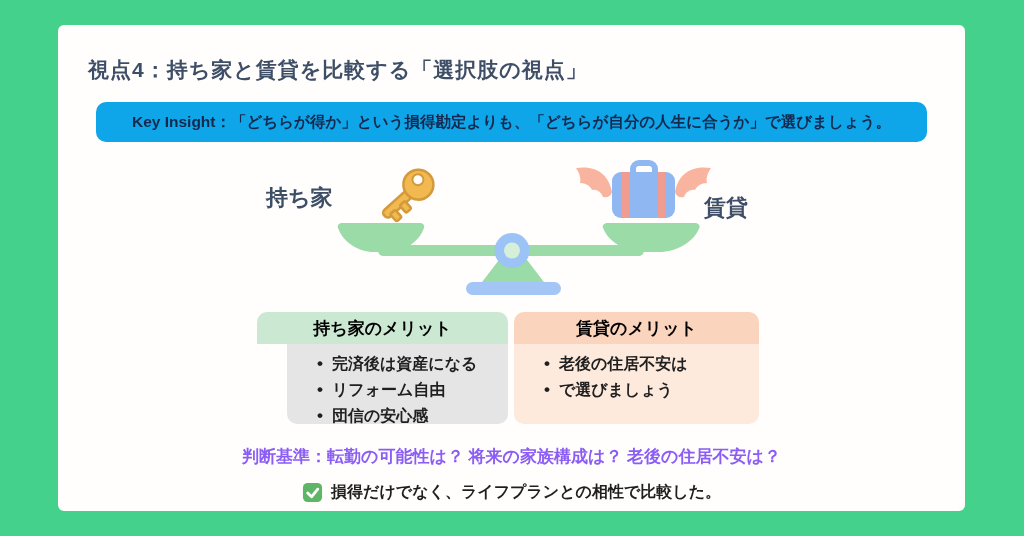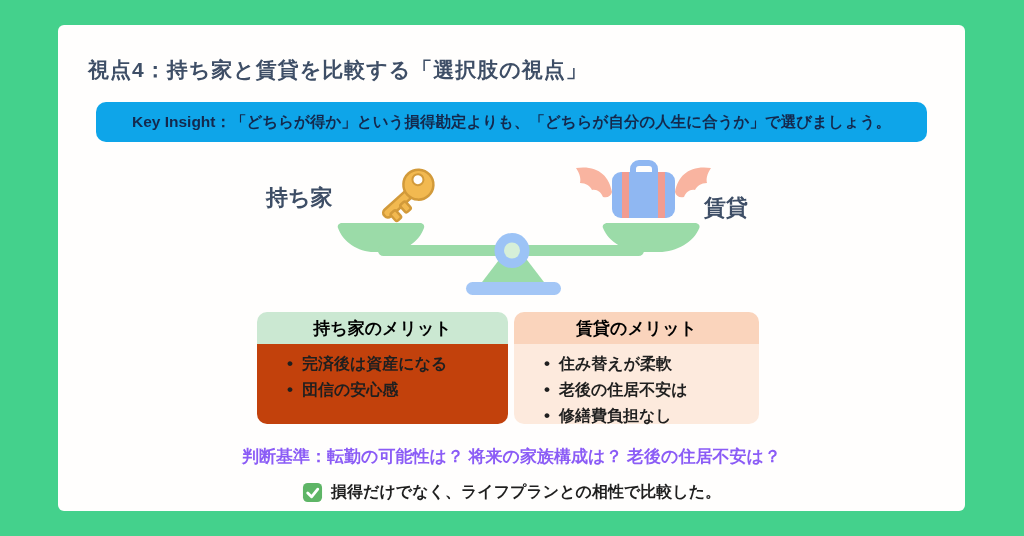--- a/index.html
+++ b/index.html
@@ -39,21 +39,21 @@
     height:32px;border-radius:10px 10px 0 0;
     display:flex;align-items:center;justify-content:center;
     font-size:17px;font-weight:bold;color:#000000;
   }
   .merit-col.left  .merit-header{background:#cbe8d2;}
   .merit-col.right .merit-header{background:#fad4bc;}
   .merit-body{
     height:80px;border-radius:0 0 10px 10px;
     box-sizing:border-box;padding:7px 0 0 0;
   }
-  .merit-col.left  .merit-body{background:#c2410c;}
+  .merit-col.left  .merit-body{background:#e5e5e5;margin-left:30px;}
   .merit-col.right .merit-body{background:#fdeadd;}
   .merit-list{margin:0;padding:0 0 0 30px;list-style:none;}
   .merit-list li{
     font-size:16px;font-weight:600;color:#1f1f1f;line-height:26px;white-space:nowrap;
   }
   .merit-list li::before{content:"•";margin-right:9px;font-size:17px;}
 
   .criteria{
     position:absolute;left:0;width:907px;top:420px;text-align:center;
     font-size:17px;font-weight:bold;color:#8b5cf6;white-space:nowrap;
@@ -119,32 +119,32 @@
         <circle cx="179" cy="34.5" r="17.5" fill="#9cc3f6"></circle>
         <circle cx="179" cy="34.5" r="8" fill="#d6efd8"></circle>
       </svg>
     </div>
 
     <div class="merit-col left">
       <div class="merit-header">持ち家のメリット</div>
       <div class="merit-body">
         <ul class="merit-list">
           <li>完済後は資産になる</li>
+          <li>リフォーム自由</li>
           <li>団信の安心感</li>
         </ul>
       </div>
     </div>
 
     <div class="merit-col right">
       <div class="merit-header">賃貸のメリット</div>
       <div class="merit-body">
         <ul class="merit-list">
-          <li>住み替えが柔軟</li>
           <li>老後の住居不安は</li>
-          <li>修繕費負担なし</li>
+          <li>で選びましょう</li>
         </ul>
       </div>
     </div>
 
     <div class="criteria">判断基準：転勤の可能性は？ 将来の家族構成は？ 老後の住居不安は？</div>
 
     <div class="checkrow">
       <svg width="21" height="21" viewBox="0 0 22 22">
         <rect x="1" y="1" width="20" height="20" rx="5" fill="#5eb566"></rect>
         <path d="M6,11.5 L10,15.5 L16.5,7.5" fill="none" stroke="#ffffff" stroke-width="3" stroke-linecap="round" stroke-linejoin="round"></path>

